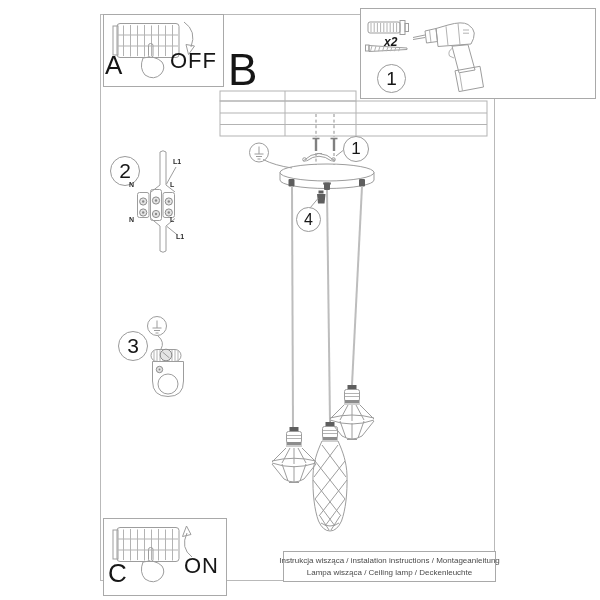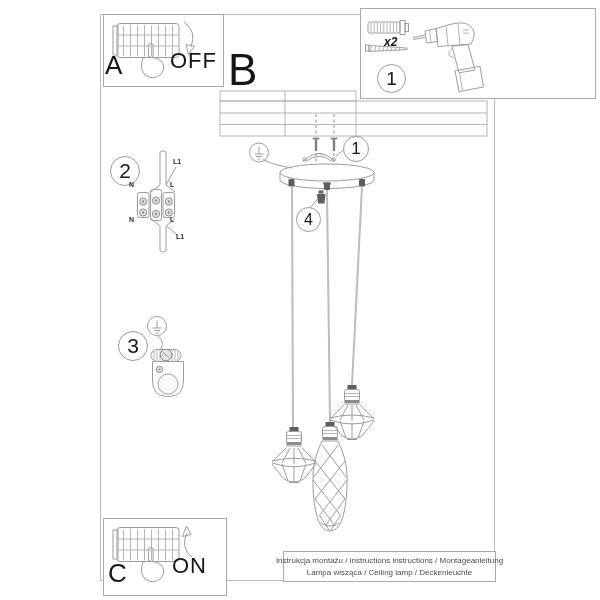--- a/index.html
+++ b/index.html
@@ -27,21 +27,21 @@
 <body>
 
 <div class="stage">
 
   <div class="frame" style="left:100px;top:14px;width:393px;height:565px;"></div>
 
   <div class="box" style="left:103px;top:14px;width:119px;height:71px;"></div>
   <div class="box" style="left:360px;top:8px;width:234px;height:89px;"></div>
   <div class="box" style="left:103px;top:518px;width:122px;height:76px;"></div>
   <div class="footer-box">
-    <div>Instrukcja montażu / instructions instructions / Montageanleitung</div>
+    <div>Instrukcja wisząca / instalation instructions / Montageanleitung</div>
     <div>Lampa wisząca / Ceiling lamp / Deckenleuchte</div>
   </div>
 
   <svg class="artwork" width="600" height="600" viewBox="0 0 600 600">
 
     <g>
       <rect class="ln2" x="117" y="23.5" width="62" height="34" rx="3"></rect>
       <rect class="ln2" x="113" y="26" width="5" height="29"></rect>
       <path class="ln" d="M123.5,25.5 V56 M130.5,25 V56.5 M137.5,25.5 V56 M144.5,25 V56.5 M151.5,25.5 V56 M158.5,25 V56.5 M165.5,25.5 V56 M172.5,25 V56.5"></path>
       <path class="ln" d="M118,35 H178 M118,46 H178"></path>
@@ -235,21 +235,21 @@
       <span>3</span>
     </div>
   <div class="circle-num" style="left:296px;top:207px;width:23px;height:23px;font-size:16px;">
       <span>4</span>
     </div>
 
   <div class="lbl" style="left:105px;top:52px;font-size:26px;">A</div>
   <div class="lbl" style="left:170px;top:50px;font-size:22px;letter-spacing:1px;">OFF</div>
   <div class="lbl" style="left:228px;top:48px;font-size:44px;">B</div>
   <div class="lbl" style="left:108px;top:560px;font-size:26px;">C</div>
-  <div class="lbl" style="left:172px;top:555px;font-size:22px;letter-spacing:1px;">ON</div>
+  <div class="lbl" style="left:184px;top:555px;font-size:22px;letter-spacing:1px;">ON</div>
   <div class="lbl" style="left:384px;top:36px;font-size:12px;font-style:italic;font-weight:bold;">x2</div>
 
   <div class="wire-lbl" style="left:173px;top:158px;">L1</div>
   <div class="wire-lbl" style="left:129px;top:181px;">N</div>
   <div class="wire-lbl" style="left:170px;top:181px;">L</div>
   <div class="wire-lbl" style="left:129px;top:216px;">N</div>
   <div class="wire-lbl" style="left:170px;top:216px;">L</div>
   <div class="wire-lbl" style="left:176px;top:233px;">L1</div>
 
 </div>

